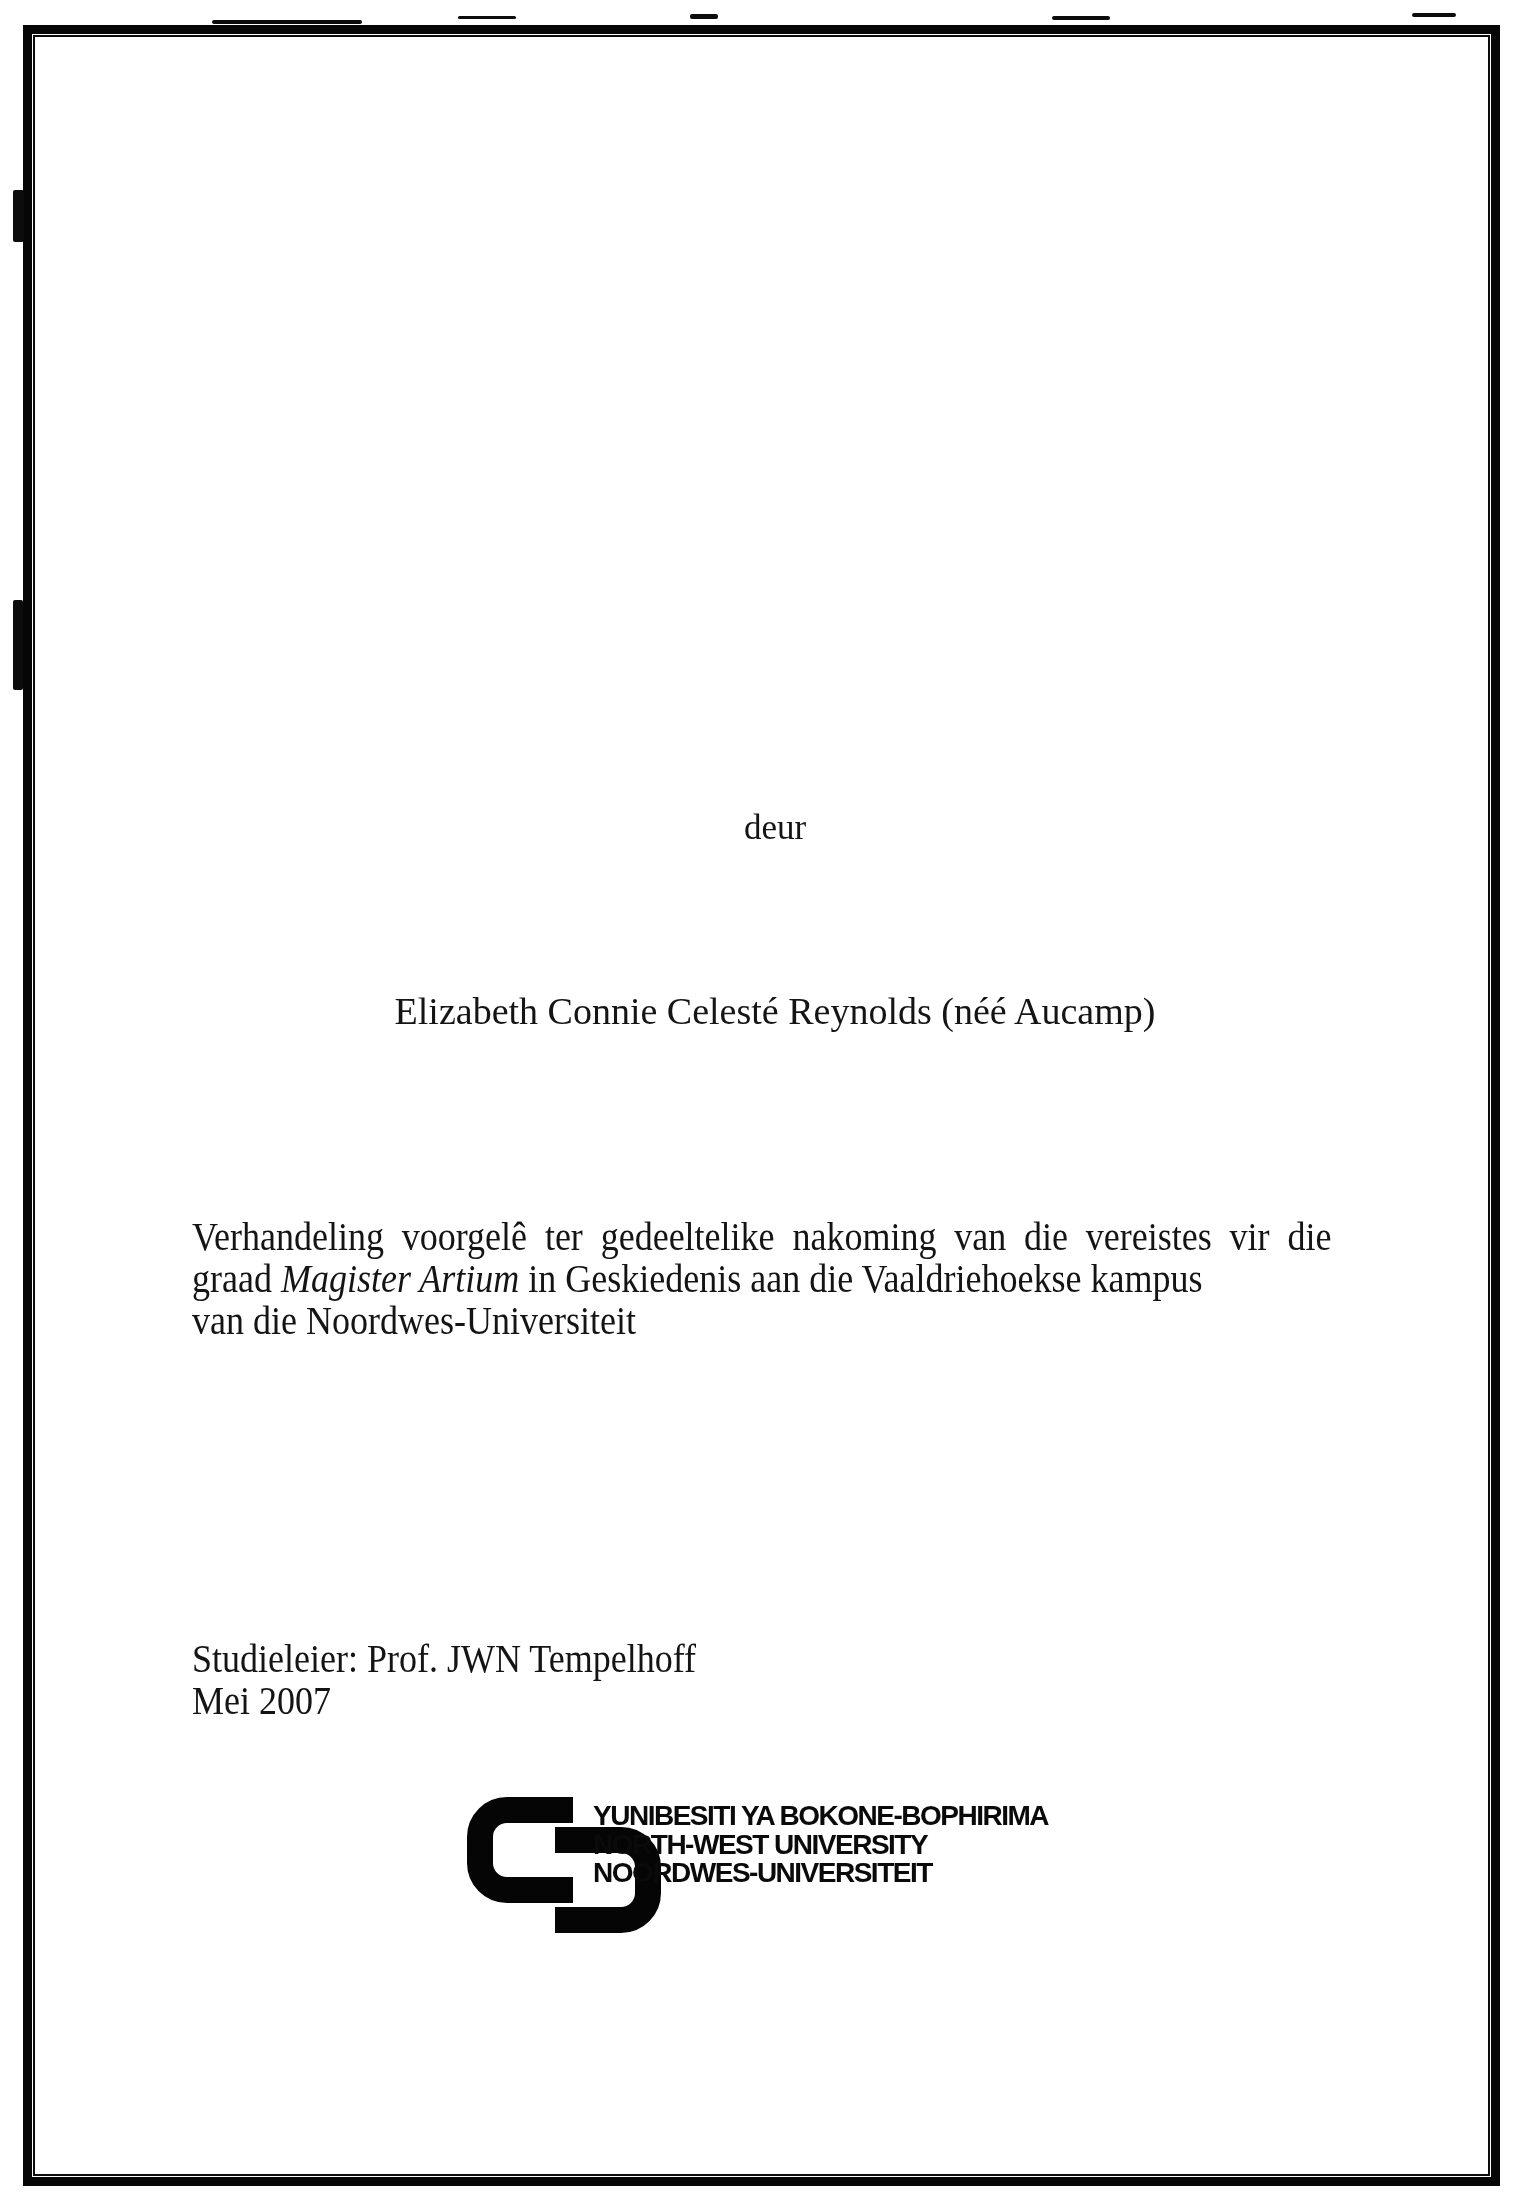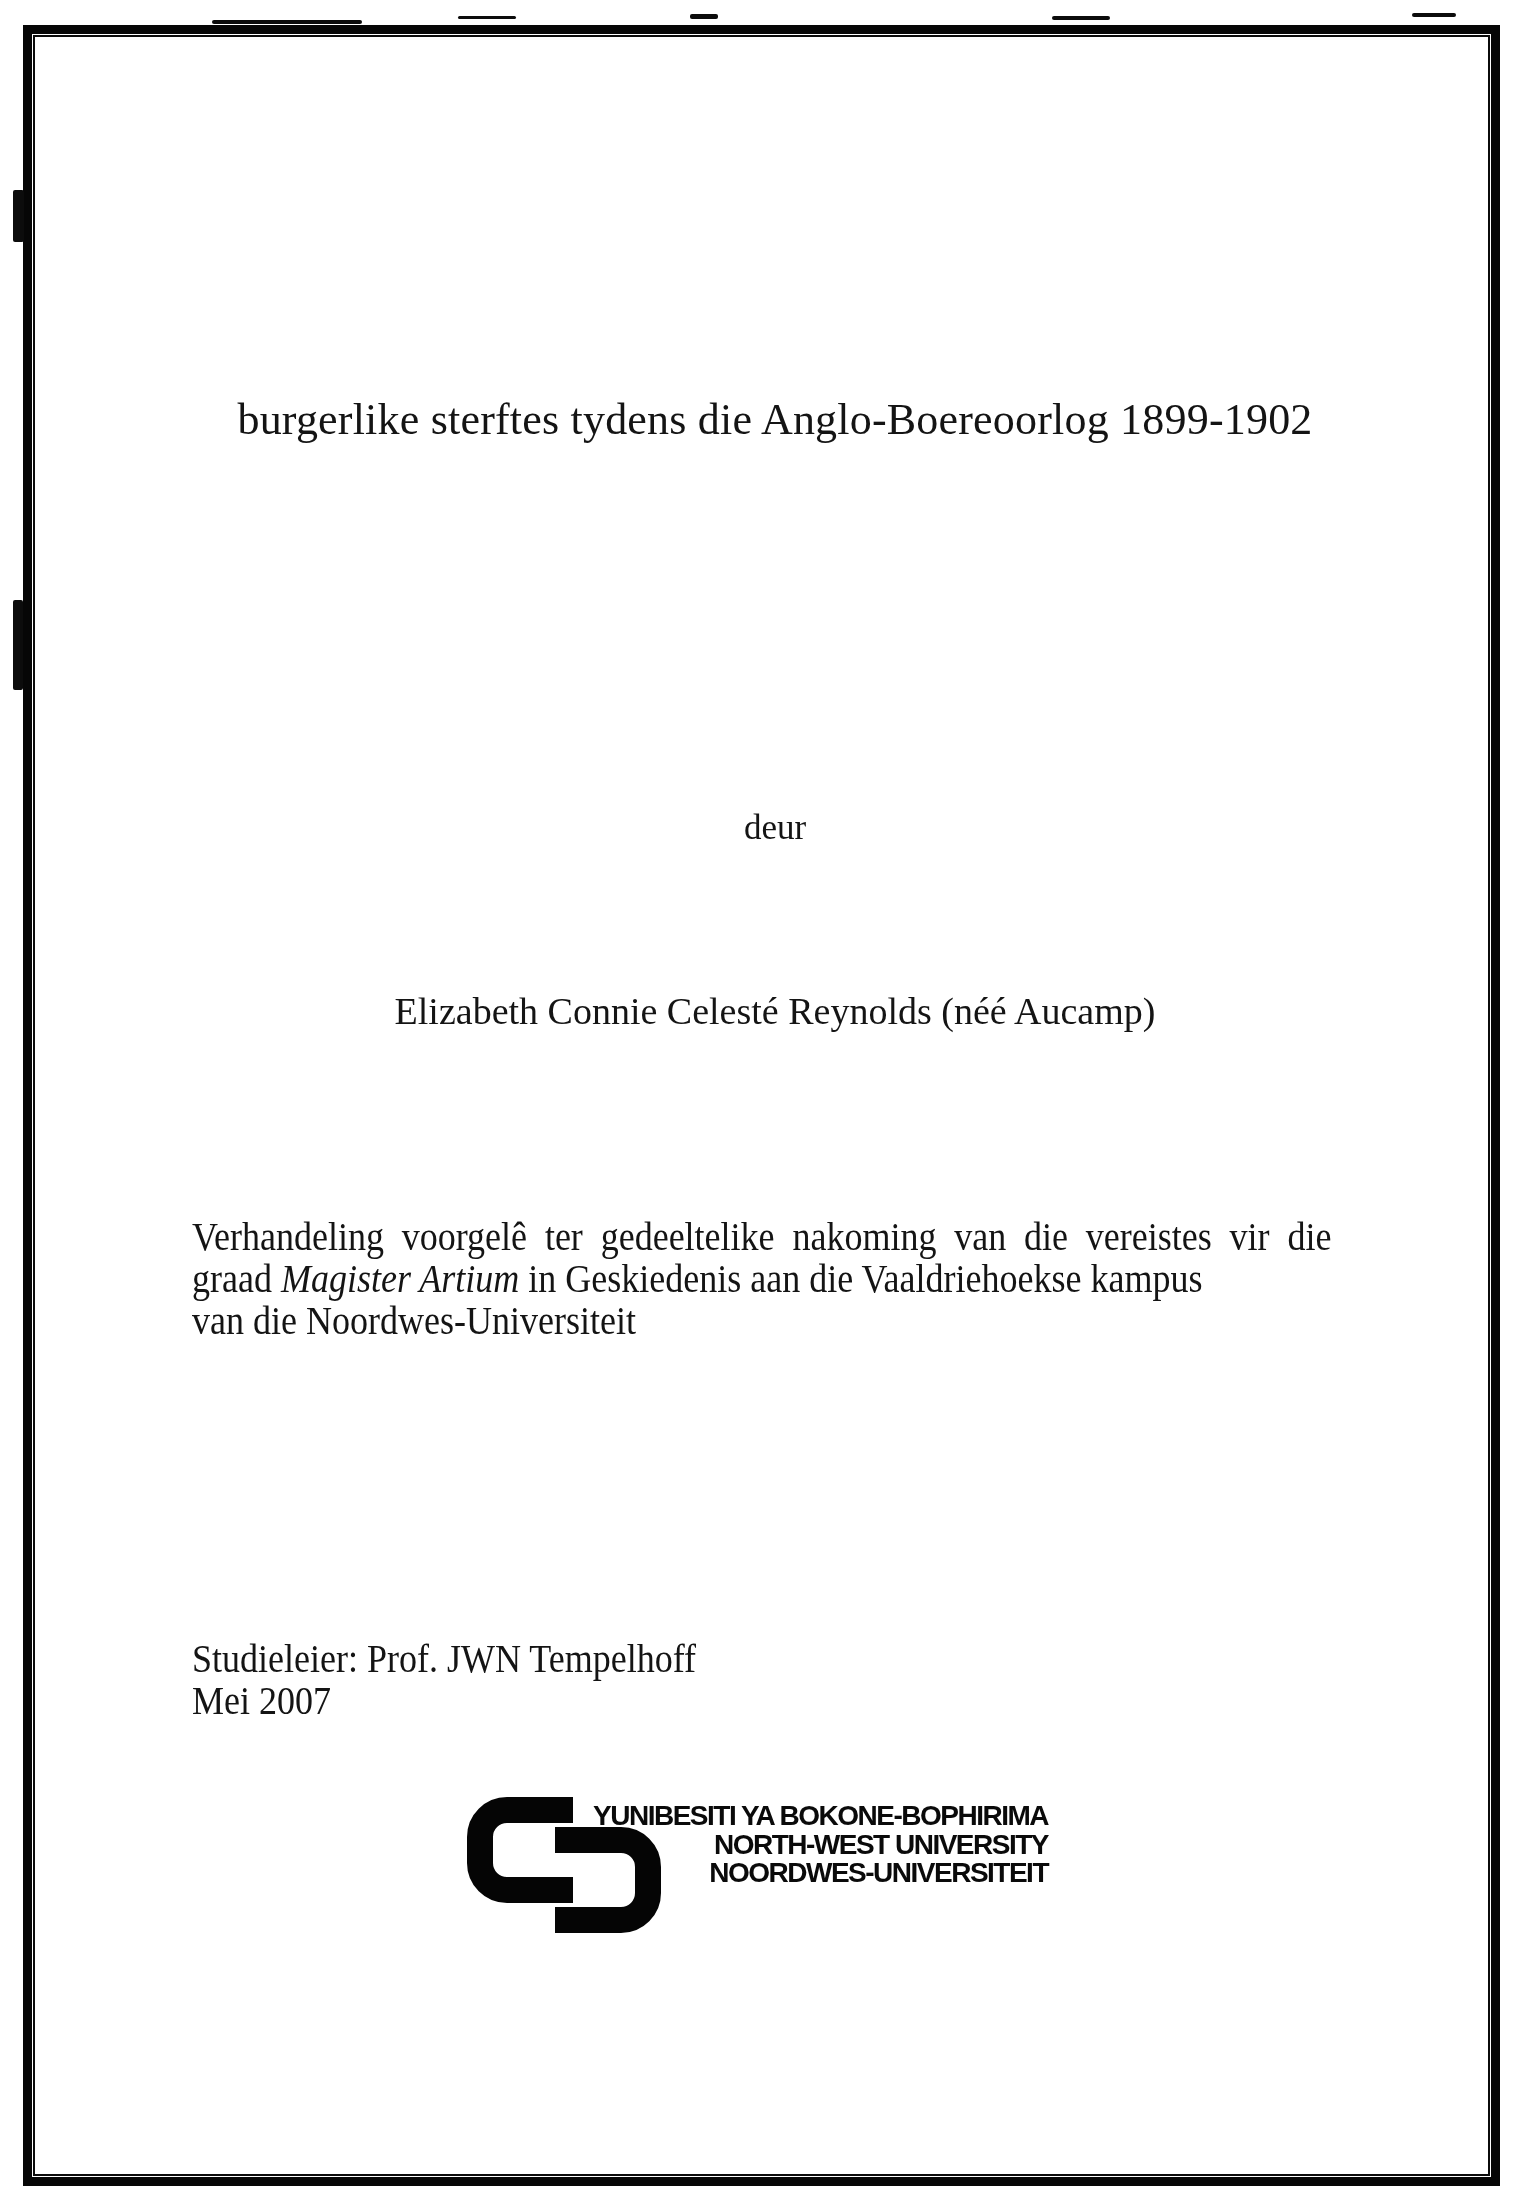--- a/index.html
+++ b/index.html
@@ -41,21 +41,21 @@
   .statement .just{text-align:justify;text-align-last:justify;}
   .statement .it{font-style:italic;}
   .supervisor{
     position:absolute;left:192px;top:1638px;width:900px;
     font-size:40px;line-height:42px;
     transform:scaleX(0.9);transform-origin:left top;
   }
   
   .logo-mark{position:absolute;left:467px;top:1797px;}
   .logo-text{
-    position:absolute;top:1802px;right:479px;text-align:right;
+    position:absolute;top:1802px;right:479px;
     font-family:"Liberation Sans","DejaVu Sans",sans-serif;
     font-weight:700;font-size:28px;line-height:28.5px;
     letter-spacing:-1.5px;color:#0a0a0a;white-space:nowrap;
   }
 </style>
 </head>
 <body>
 
 <div class="frame-outer">
   <div class="frame-inner"></div>
@@ -63,21 +63,20 @@
 
 <div class="smudge sm1"></div>
 <div class="smudge sm2"></div>
 <div class="smudge sm3"></div>
 <div class="smudge sm4"></div>
 <div class="smudge sm5"></div>
 <div class="smudge sm6"></div>
 <div class="smudge sm7"></div>
 
 <div class="centered title">
-  <div>burgerlike sterftes tydens die Anglo-Boereoorlog 1899-1902</div>
 </div>
 
 <div class="centered byline">deur</div>
 
 <div class="centered author">Elizabeth Connie Celesté Reynolds (néé Aucamp)</div>
 
 <div class="statement">
   <div class="just">Verhandeling voorgelê ter gedeeltelike nakoming van die vereistes vir die</div>
   <div><span>graad </span><span class="it">Magister Artium</span><span> in Geskiedenis aan die Vaaldriehoekse kampus</span></div>
   <div>van die Noordwes-Universiteit</div>

